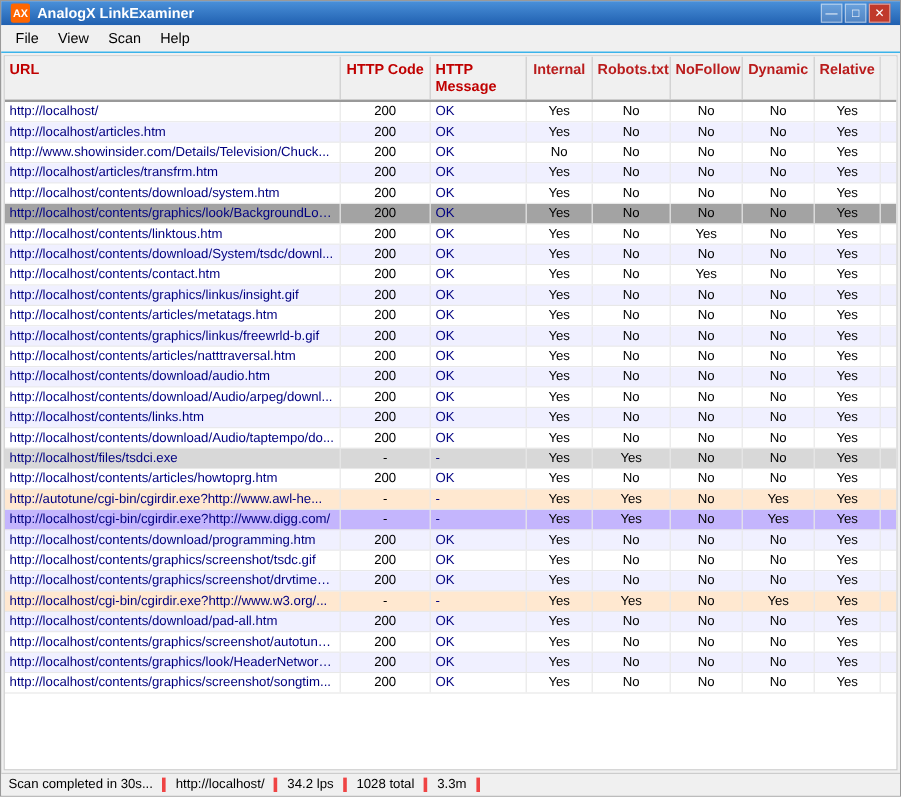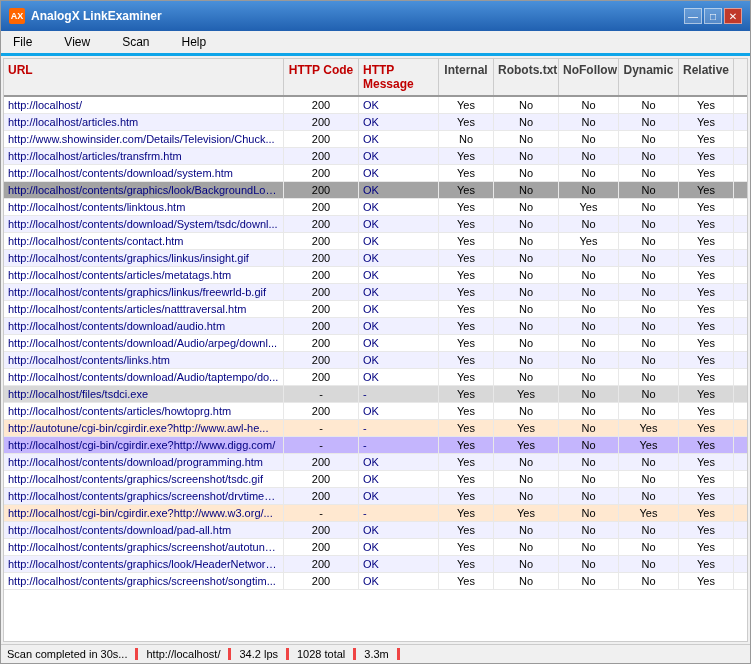--- a/index.html
+++ b/index.html
@@ -19,21 +19,21 @@
       display: flex;
       flex-direction: column;
     }
     .title-bar {
       background: linear-gradient(to bottom, #4a90d9, #2060b0);
       color: white;
       padding: 4px 8px;
       display: flex;
       align-items: center;
       justify-content: space-between;
-      height: 30px;
+      height: 20px;
       flex-shrink: 0;
     }
     .title-bar-left {
       display: flex;
       align-items: center;
       gap: 6px;
       font-size: 12px;
       font-weight: bold;
     }
     .title-icon {
@@ -62,22 +62,22 @@
       cursor: pointer;
       display: flex;
       align-items: center;
       justify-content: center;
     }
     .title-btn.close { background: #c0392b; }
     .menu-bar {
       background: #f0f0f0;
       padding: 2px 4px;
       display: flex;
-      gap: 16px;
-      border-bottom: 3px solid #0ea5e9;
+      gap: 0;
+      border-bottom: 1px solid #0ea5e9;
       flex-shrink: 0;
     }
     .menu-item {
       padding: 2px 8px;
       cursor: pointer;
       font-size: 12px;
       color: #000;
     }
     .table-container {
       flex: 1;
@@ -99,21 +99,21 @@
     .col-http-msg { width: 80px; min-width: 80px; flex-shrink: 0; }
     .col-internal { width: 55px; min-width: 55px; flex-shrink: 0; text-align: center; }
     .col-robots { width: 65px; min-width: 65px; flex-shrink: 0; text-align: center; }
     .col-nofollow { width: 60px; min-width: 60px; flex-shrink: 0; text-align: center; }
     .col-dynamic { width: 60px; min-width: 60px; flex-shrink: 0; text-align: center; }
     .col-relative { width: 55px; min-width: 55px; flex-shrink: 0; text-align: center; }
     .th {
       padding: 4px 4px;
       font-weight: bold;
       font-size: 12px;
-      color: #404040;
+      color: #b91c1c;
       border-right: 1px solid #ccc;
       cursor: pointer;
       user-select: none;
     }
     .th-url { color: #c00000; font-weight: bold; }
     .th-http-code { color: #c00000; }
     .th-http-msg { color: #c00000; }
     .table-body {
       overflow-y: auto;
       overflow-x: hidden;

